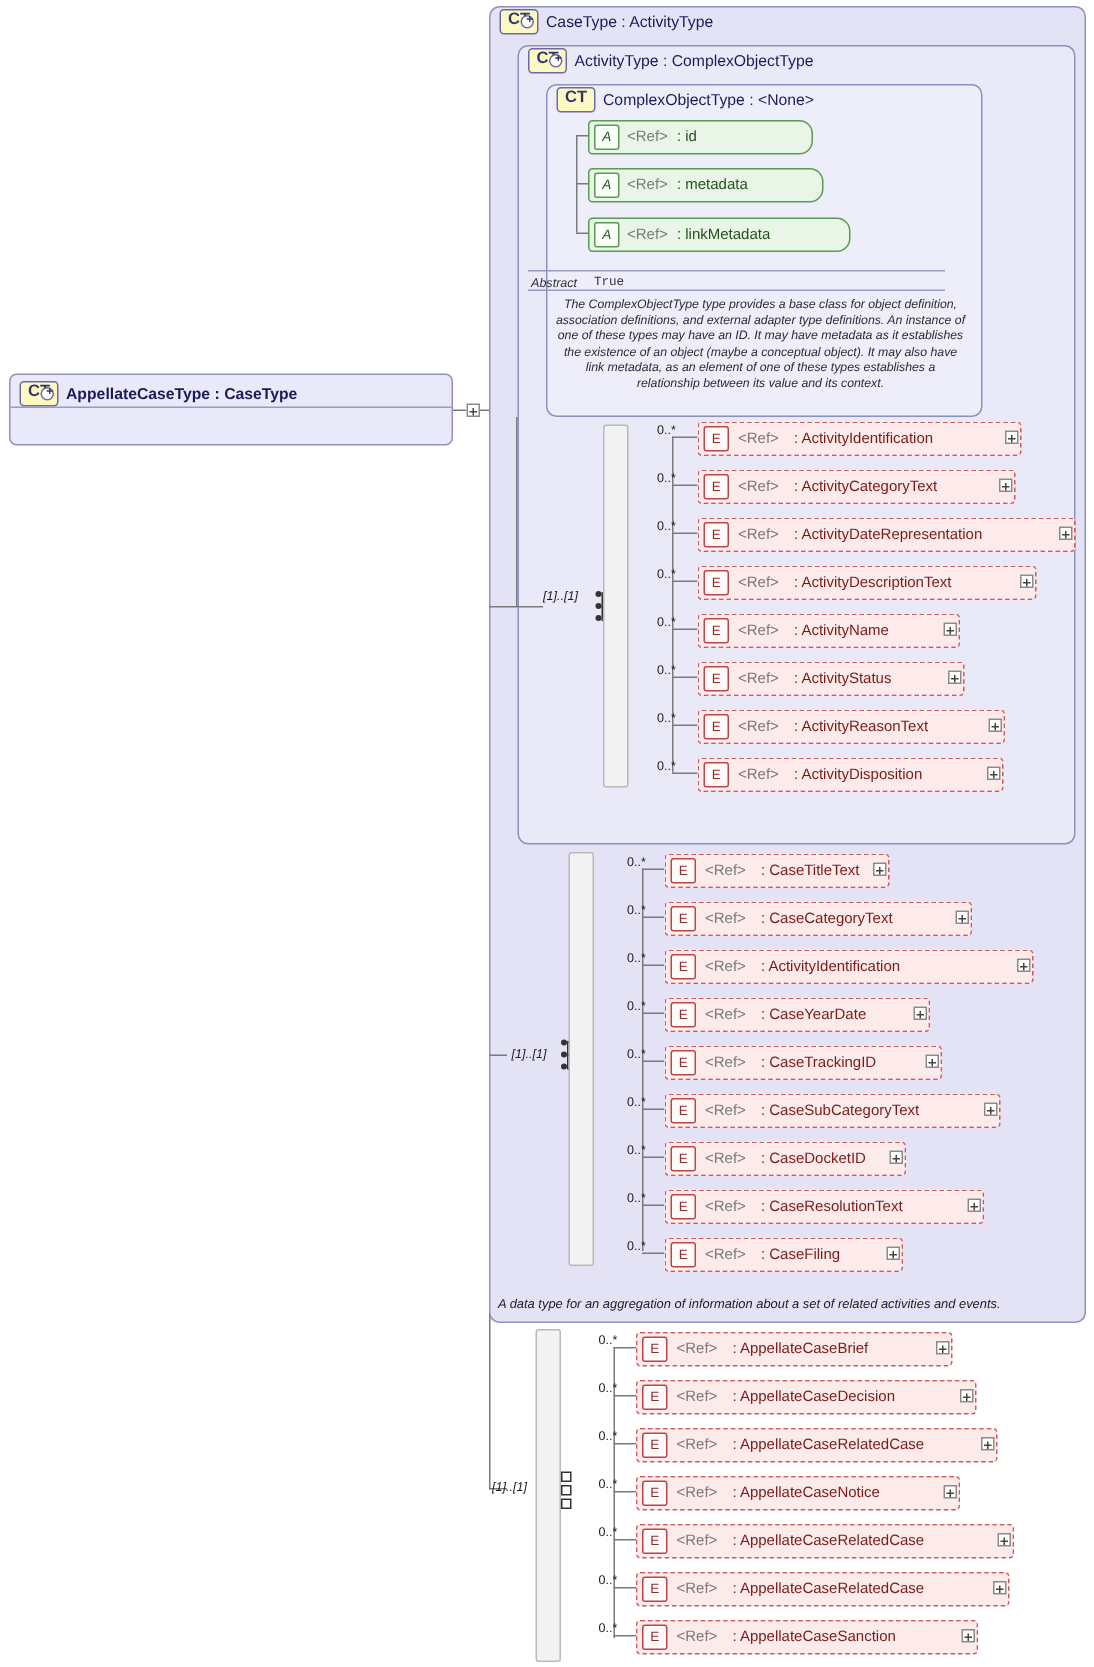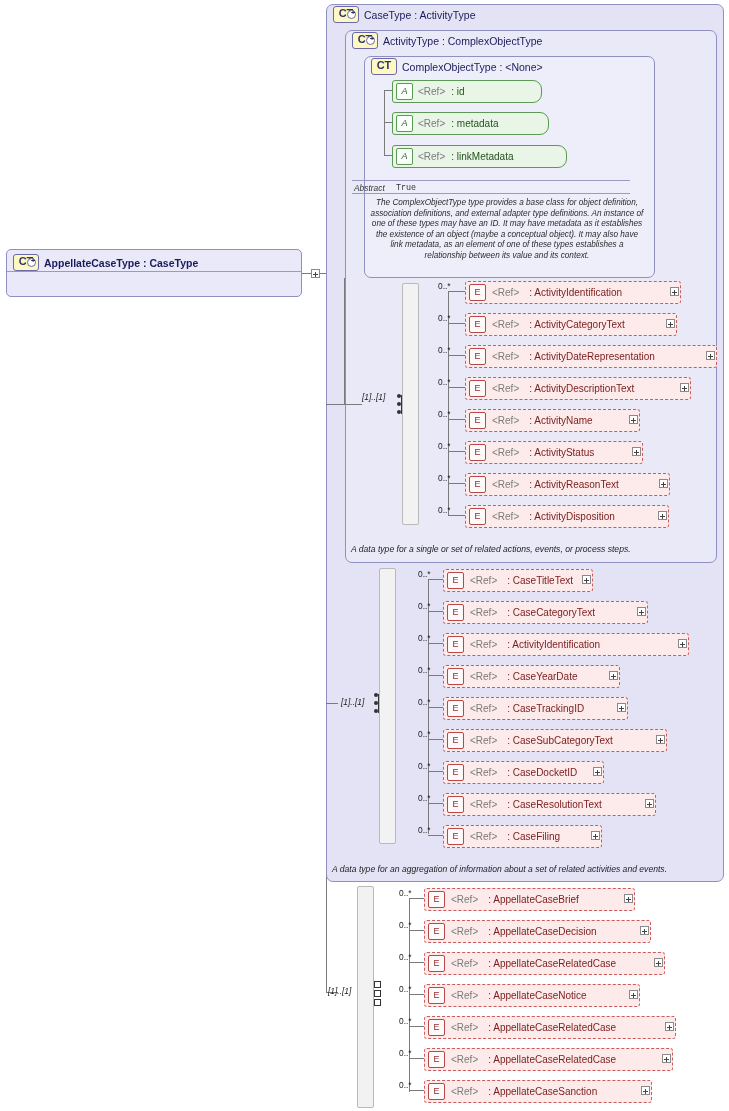--- a/index.html
+++ b/index.html
@@ -228,21 +228,20 @@
 
   <div class="abs ln lnh" style="left:448px;top:515px;width:17px;"></div>
   <span class="card" style="left:438px;top:505px;">0..*</span>
   <div class="elem" style="left:465px;top:505px;width:191px;">
     <span class="e-badge">E</span>
     <span class="e-ref">&lt;Ref&gt;</span>
     <span class="e-name">: ActivityDisposition</span>
   </div>
   <div class="abs exp" style="left:658px;top:511px;"></div>
 
-  <div class="abs doc-foot" style="left:351px;top:544px;width:360px;">A data type for a single or set of related actions, events, or process steps.</div>
 
   <div class="abs ln lnh" style="left:326px;top:703px;width:12px;"></div>
   <span class="card ital" style="left:341px;top:697px;">[1]..[1]</span>
   <div class="seq" style="left:374px;top:690px;">
     <div class="dots">
         <i style="top:0"></i>
         <i style="top:8px"></i>
         <i style="top:16px"></i>
       </div>
     <div class="bar"></div>

